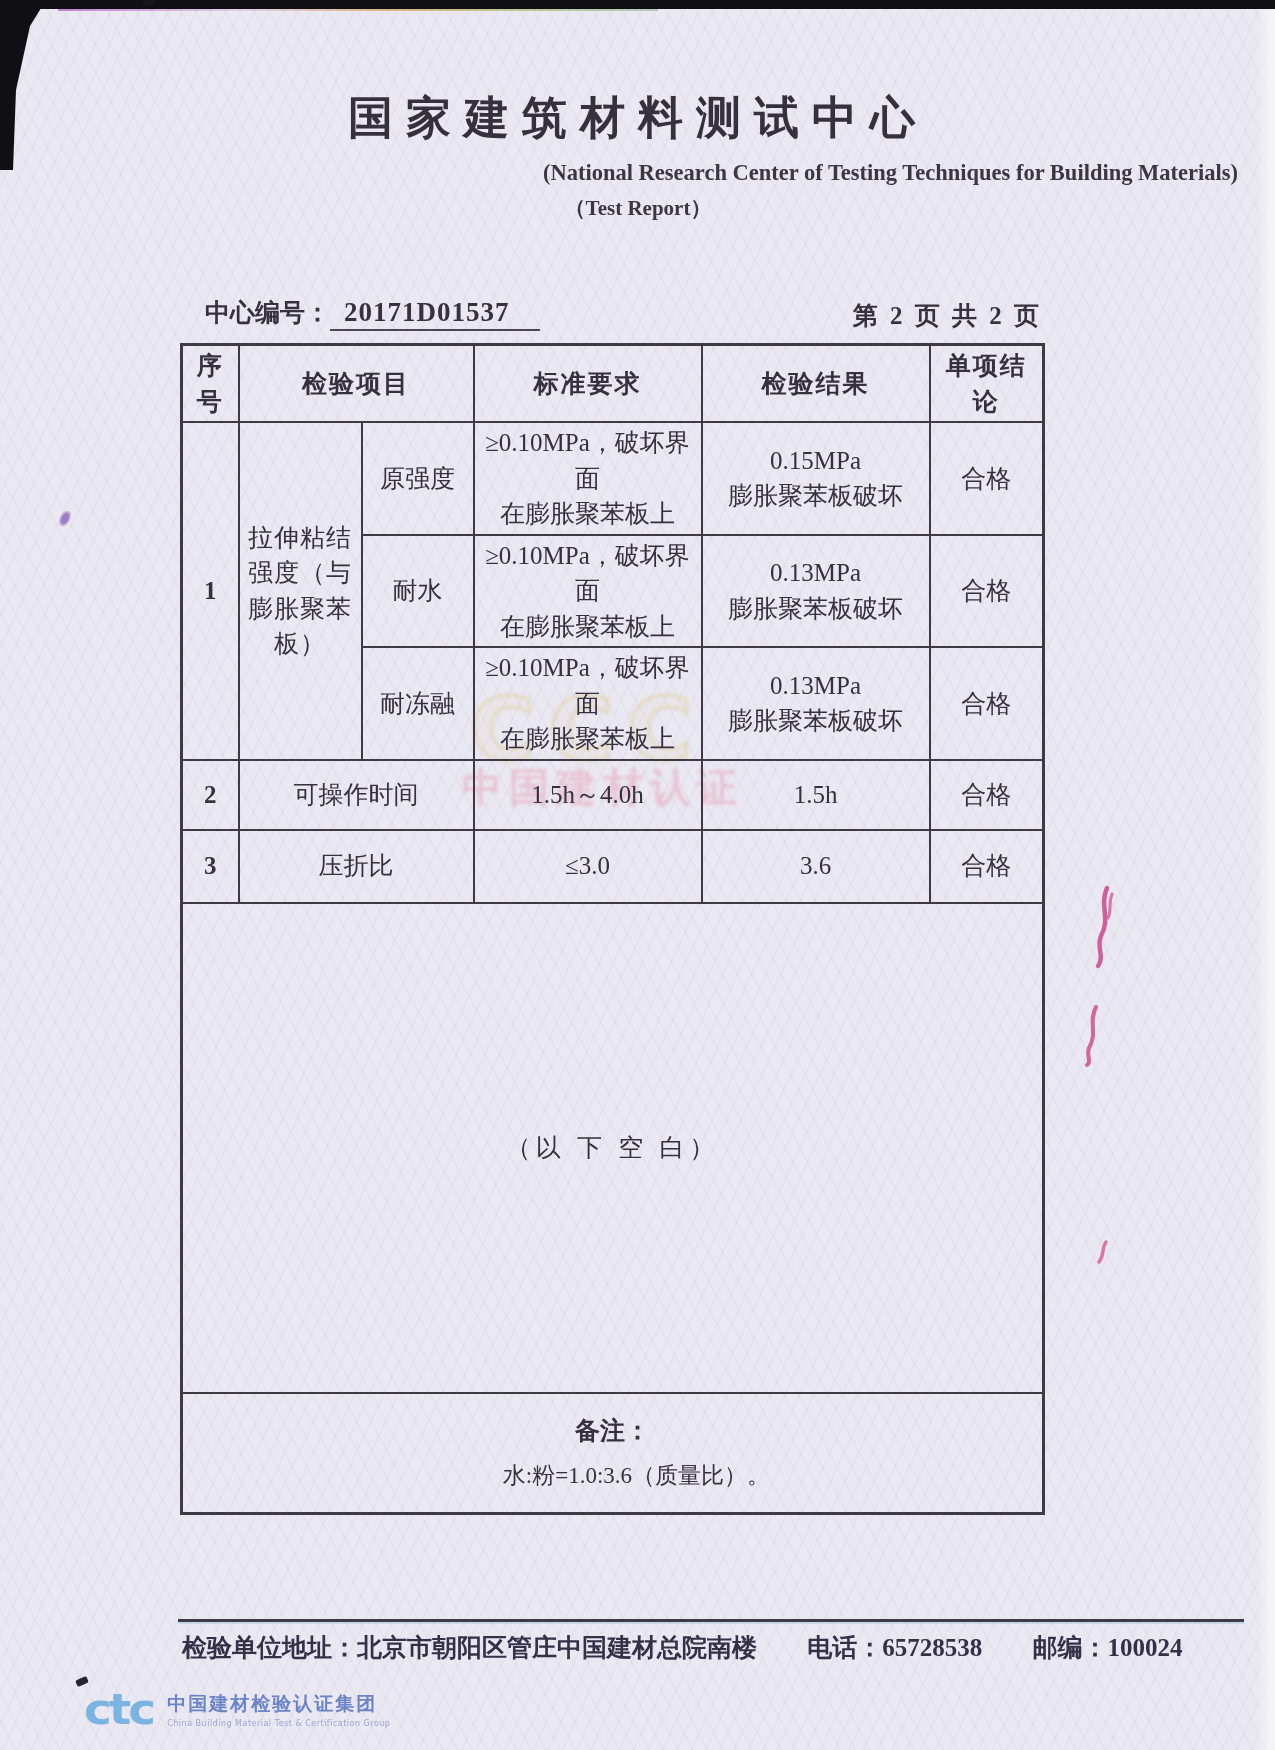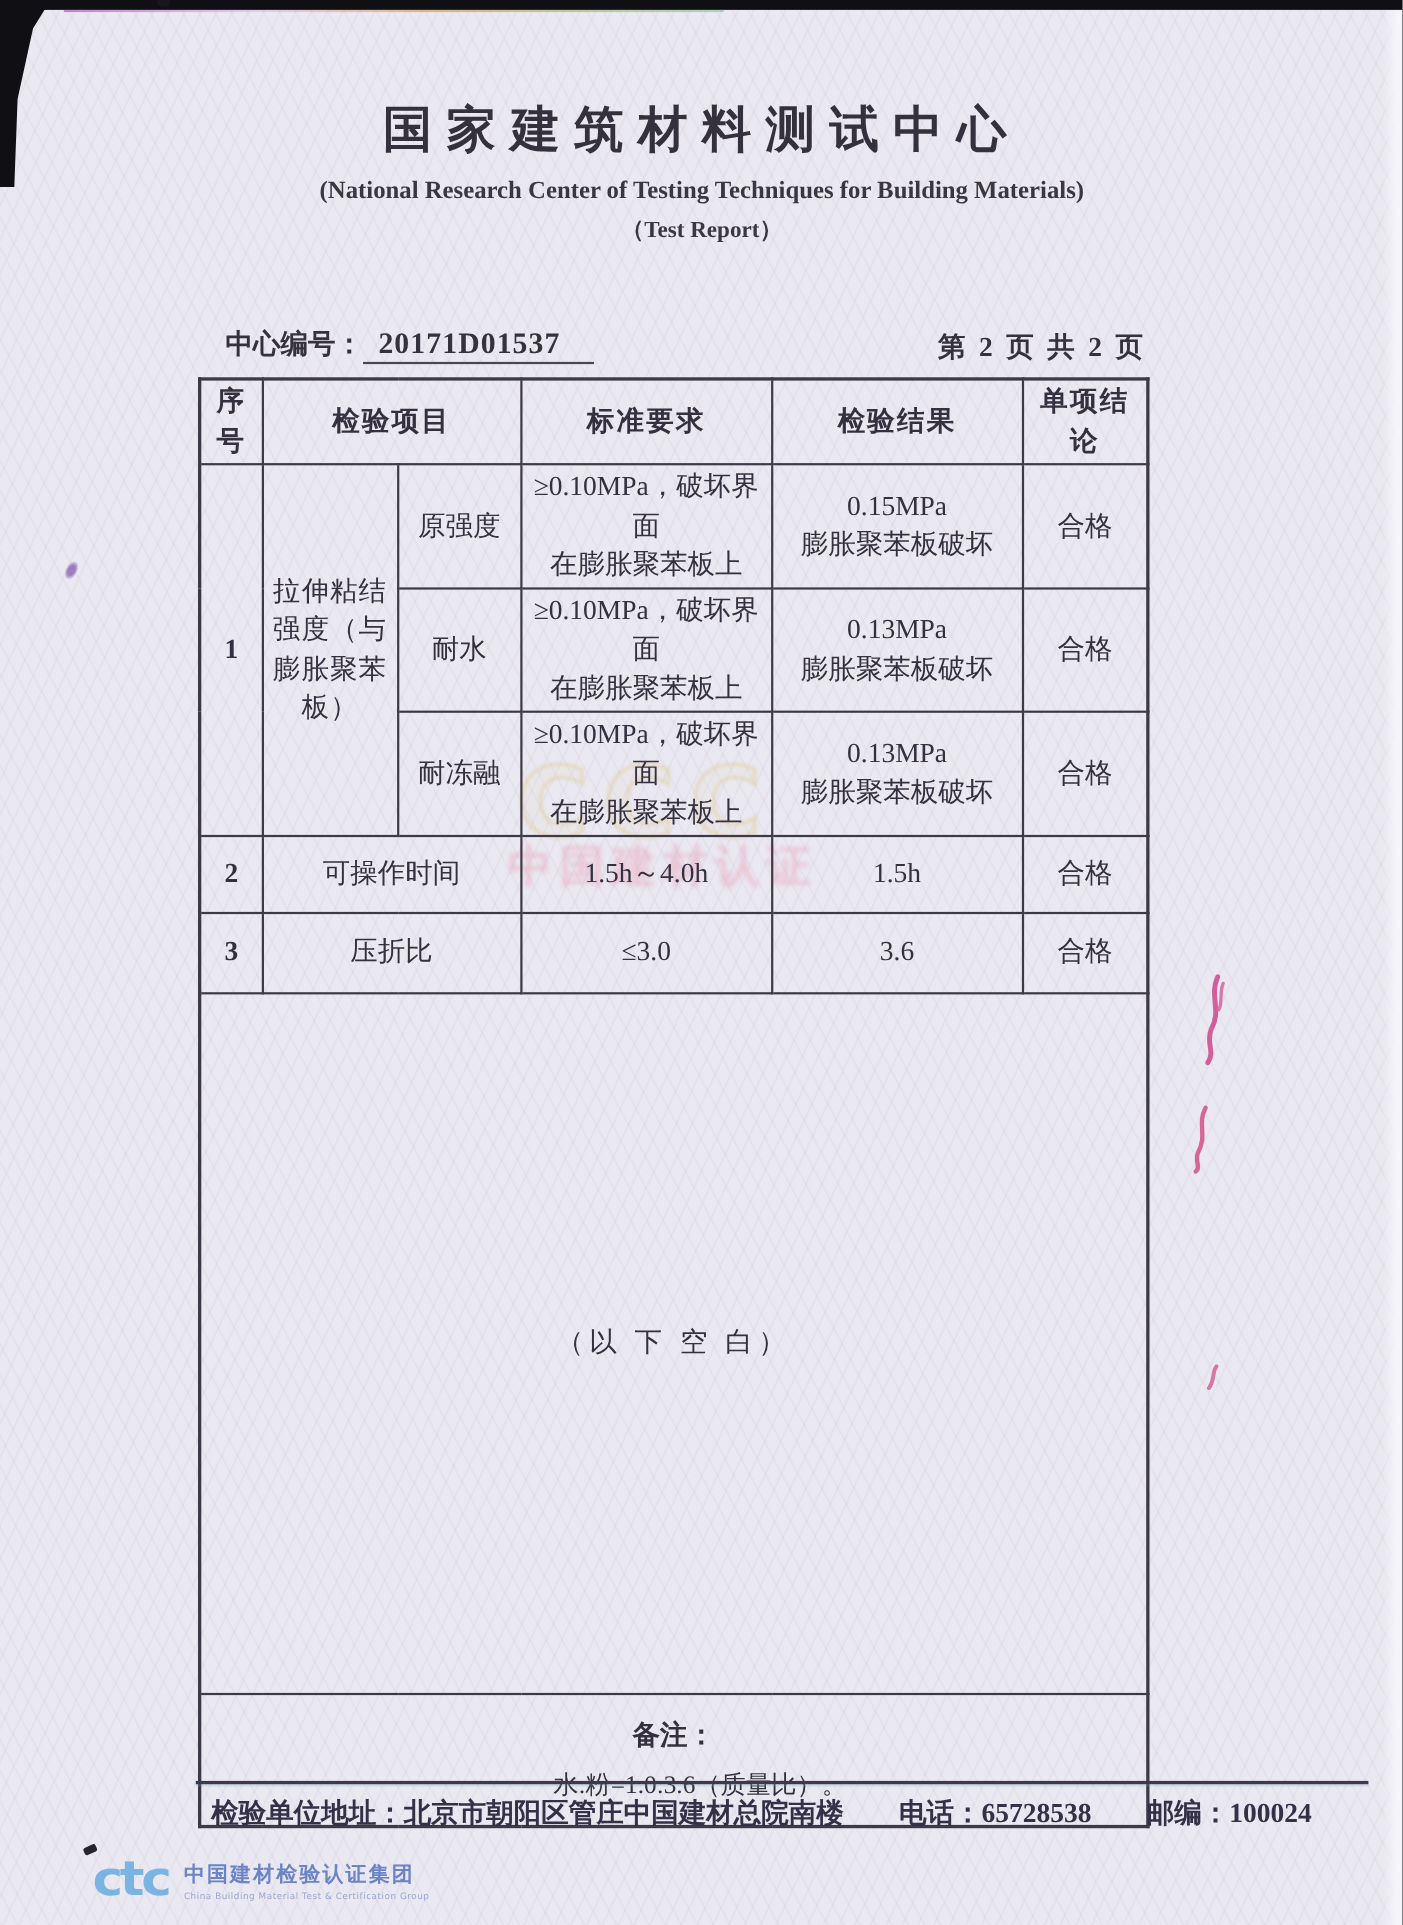--- a/index.html
+++ b/index.html
@@ -25,21 +25,21 @@
   .ink-pink{position:absolute;z-index:6;opacity:.8;filter:blur(.4px);}
   .ink-purple{position:absolute;left:60px;top:510px;width:10px;height:17px;z-index:6;opacity:.7;
     background:radial-gradient(ellipse at 50% 50%, #7a4fae 0 40%, rgba(122,79,174,.25) 70%, transparent 75%);
     transform:rotate(28deg);}
   .logo-smudge{position:absolute;left:76px;top:1678px;width:12px;height:7px;background:#26242c;
     transform:rotate(-24deg);z-index:6;border-radius:2px;}
 
   
   .doc-header{position:absolute;top:88px;left:38px;width:1200px;text-align:center;z-index:3;}
   .org-cn{font-size:45px;font-weight:bold;letter-spacing:13px;color:#34303e;}
-  .org-en{font-size:22.5px;font-weight:bold;margin-top:12px;color:#3a3644;}
+  .org-en{font-size:22.5px;font-weight:bold;margin-top:12px;color:#3a3644;text-align:right;}
   .title-cn{font-size:38px;font-weight:bold;letter-spacing:28px;margin-top:16px;color:#34303e;}
   .title-en{font-size:21px;font-weight:bold;margin-top:8px;color:#3a3644;}
 
   
   .meta{position:absolute;top:272px;left:205px;width:837px;z-index:3;font-size:25px;font-weight:bold;margin-top:24px;}
   .meta-value{font-size:27px;padding:0 30px 2px 14px;border-bottom:2px solid #4a4557;letter-spacing:1px;}
   .meta-pages{position:absolute;right:0;top:3px;letter-spacing:3px;}
 
   
   .wm{position:absolute;z-index:1;text-align:center;font-family:"DejaVu Sans",sans-serif;}
@@ -61,21 +61,21 @@
   .remark-label{font-size:25px;font-weight:bold;}
   .remark-text{font-size:23px;margin:12px 0 0 48px;}
   .res-note{font-size:25px;}
 
   
   .footer-rule{position:absolute;left:178px;top:1619px;width:1066px;height:3px;background:#3d3947;z-index:3;
     box-shadow:0 2px 0 rgba(110,170,200,.25);}
   .footer-line{position:absolute;left:182px;top:1631px;width:1060px;z-index:3;font-size:25px;
     font-weight:bold;color:#343047;white-space:nowrap;}
   .footer-line .seg{margin-left:44px;}
-  .footer-line .seg:first-child{margin-left:10px;}
+  .footer-line .seg:first-child{margin-left:0;}
 
   
   .logo{position:absolute;left:84px;top:1688px;display:flex;align-items:center;z-index:3;
     font-family:"DejaVu Sans","Liberation Sans",sans-serif;justify-content:flex-end;}
   .logo-mark{font-size:47px;font-weight:bold;color:#79b4e2;letter-spacing:-3px;line-height:.9;
     transform:scaleY(.92);}
   .logo-text{margin-left:14px;}
   .logo-cn{font-size:19px;font-weight:bold;color:#6b84c6;letter-spacing:2px;}
   .logo-en{font-size:8px;color:#98a6d2;margin-top:2px;letter-spacing:.5px;}
 </style>
@@ -172,21 +172,21 @@
     </tr>
 
     <tr style="height:73px">
       <td class="num">3</td>
       <td colspan="2">压折比</td>
       <td>≤3.0</td>
       <td>3.6</td>
       <td>合格</td>
     </tr>
 
-    <tr style="height:637px">
+    <tr style="height:490px">
       <td class="blank-cell" colspan="6">（以 下 空 白）</td>
     </tr>
 
     <tr style="height:121px">
       <td class="remark-cell" colspan="6">
         <div class="remark-label">备注：</div>
         <div class="remark-text">水:粉=1.0:3.6（质量比）。</div>
       </td>
     </tr>
   </tbody>

